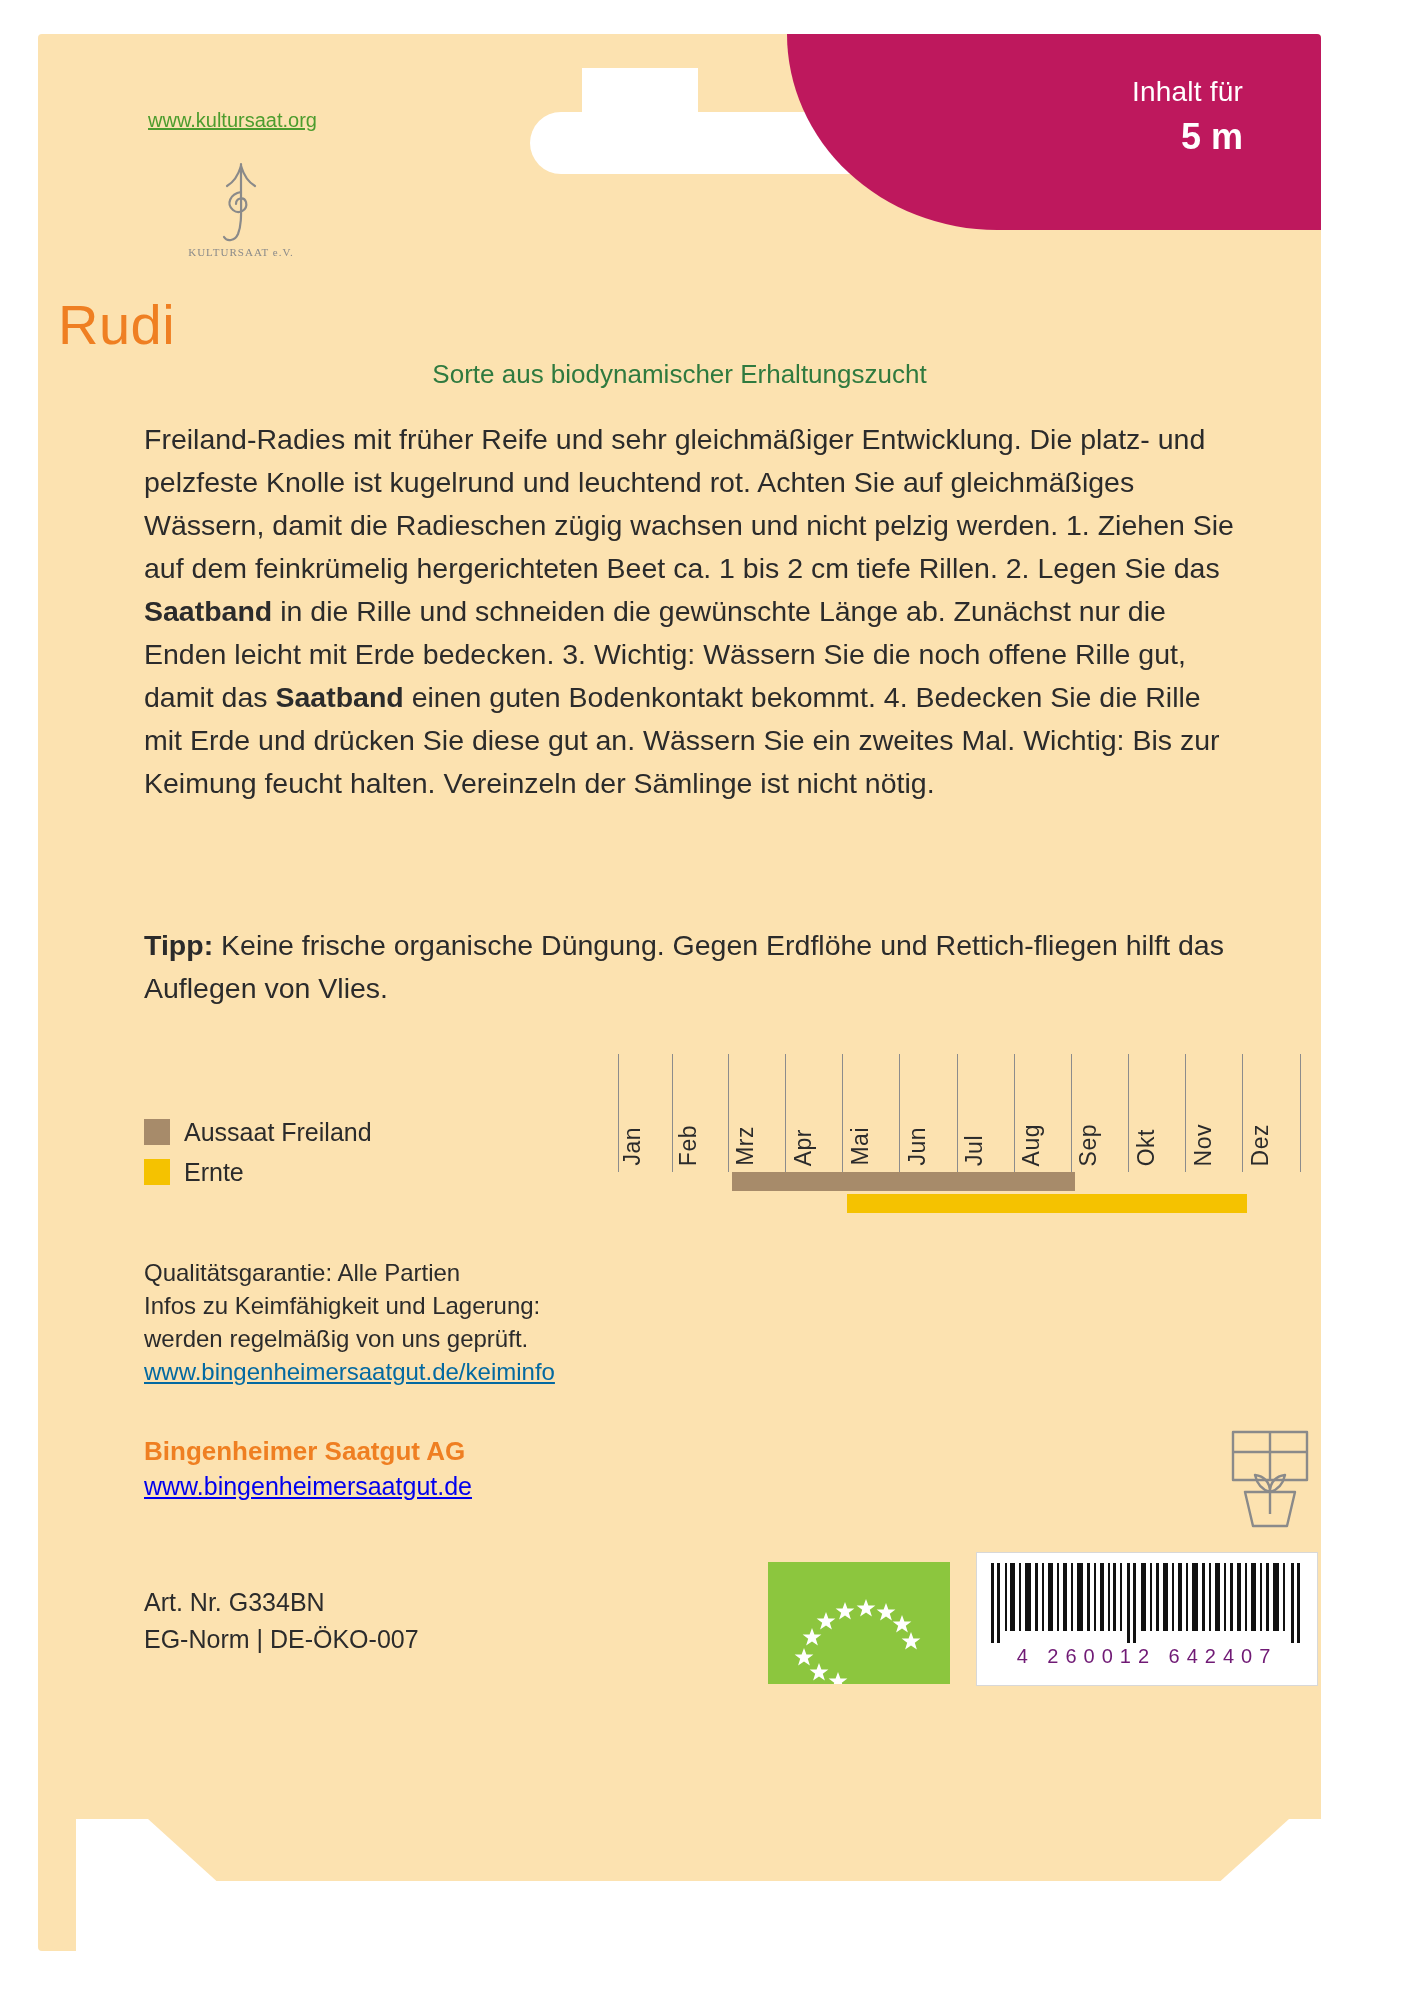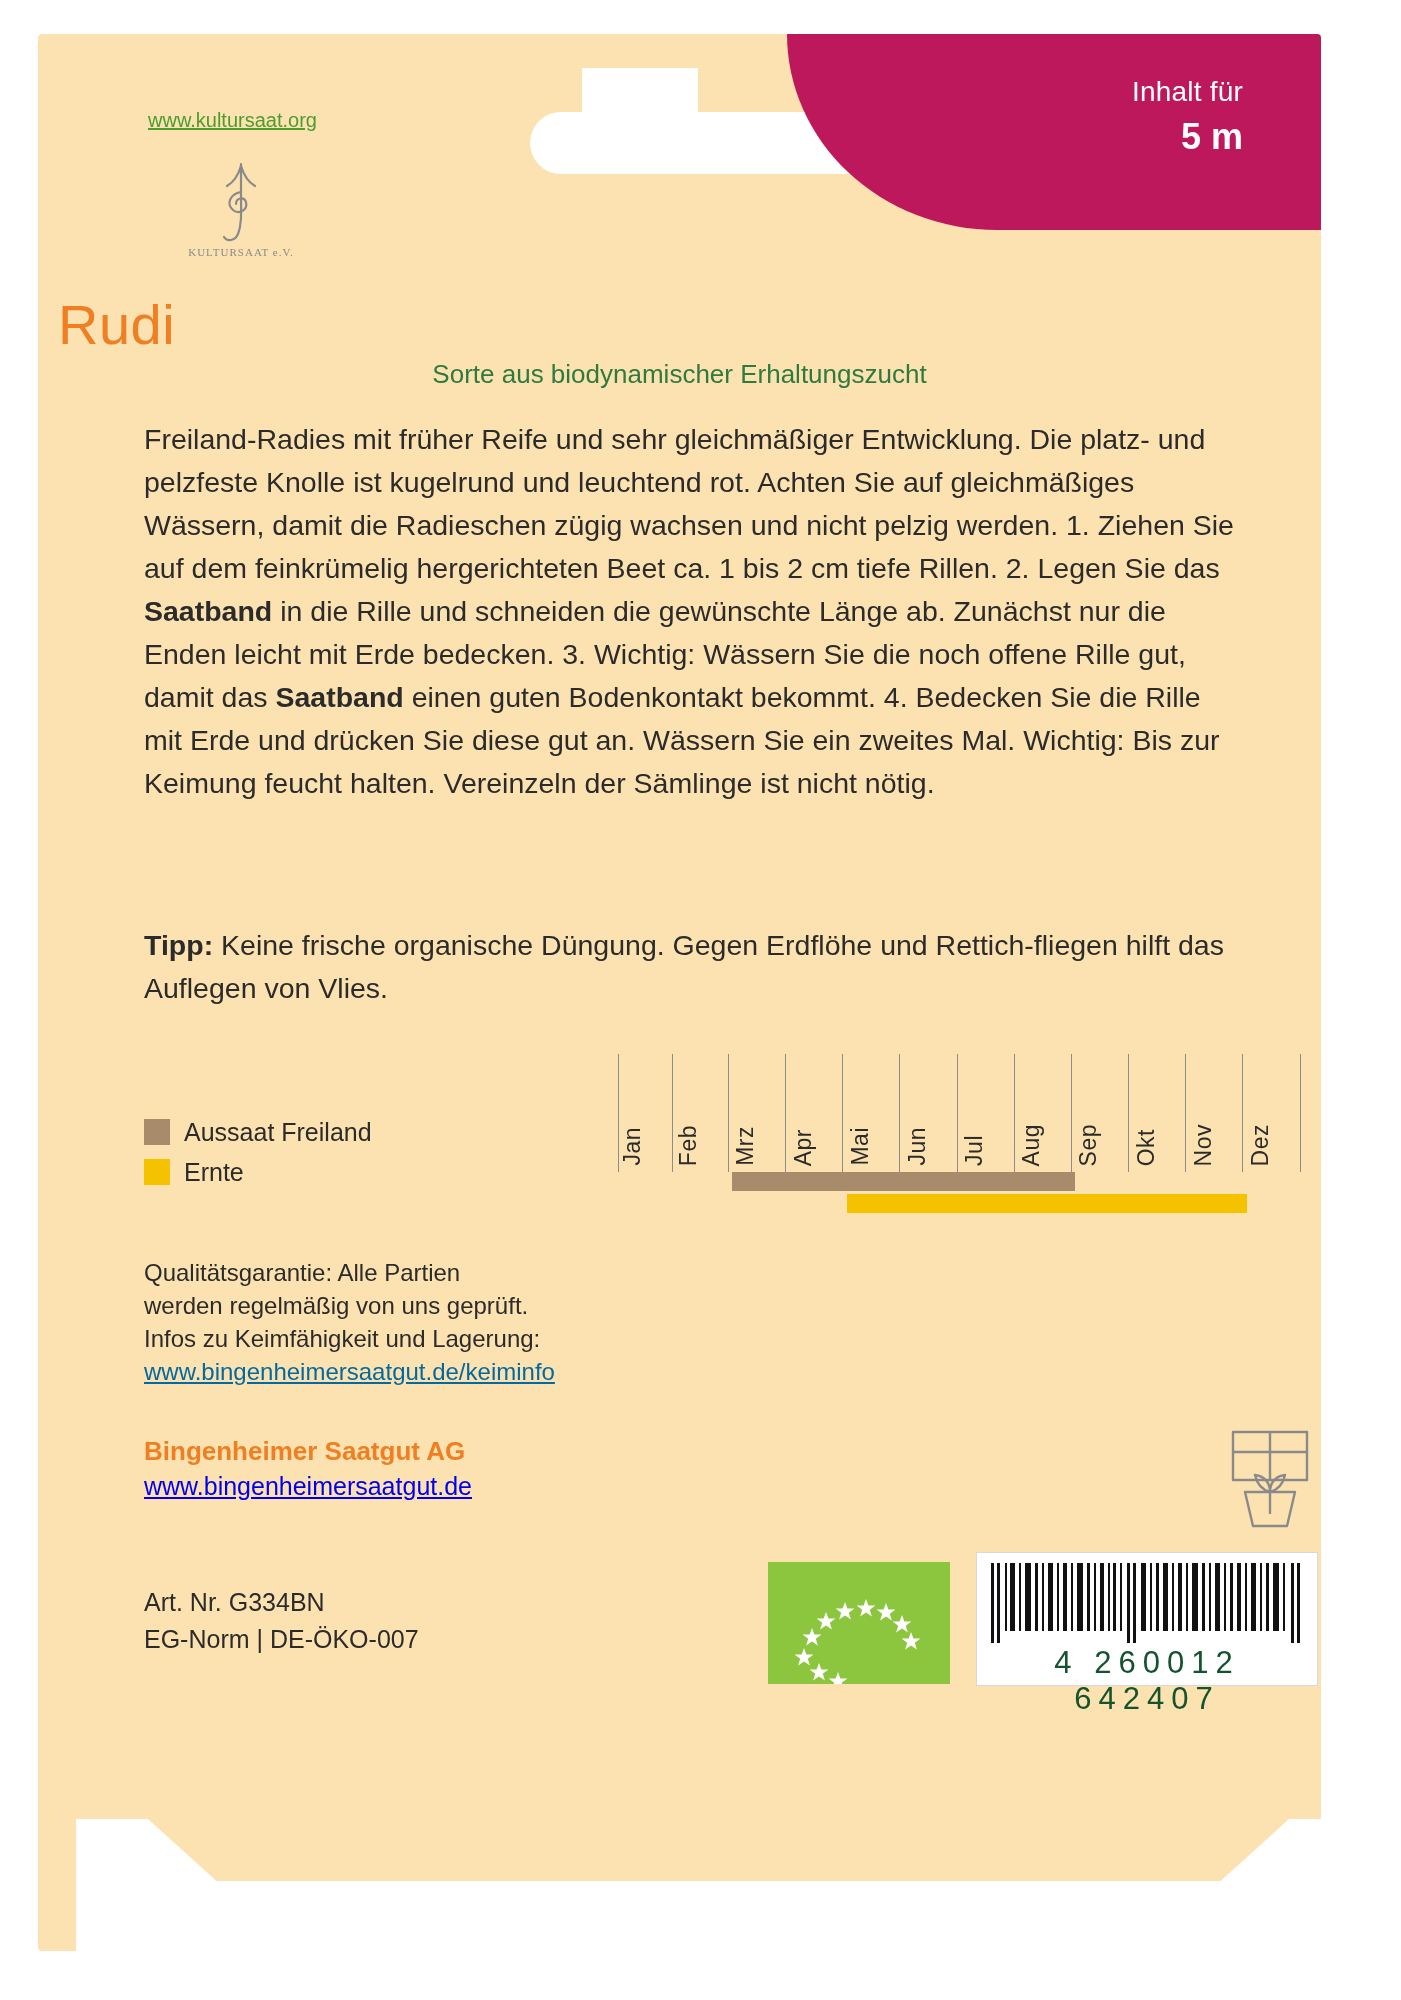--- a/index.html
+++ b/index.html
@@ -266,23 +266,23 @@
     top: 10px;
     width: 312px;
     height: 80px;
   }
   #barcode-number {
     position: absolute;
     left: 0;
     right: 0;
     top: 92px;
     text-align: center;
-    font-size: 31px;
+    font-size: 20px;
     letter-spacing: 7px;
-    color: #14532d;
+    color: #701a75;
     font-family: "Liberation Sans", sans-serif;
   }
 
   
   #article {
     position: absolute;
     left: 106px;
     top: 1550px;
     font-size: 25px;
     line-height: 37px;
@@ -394,22 +394,22 @@
         <div class="month-col" style="left: 628.833px;">
           <span class="month-label">Dez</span>
         </div>
         <div class="bar sow" style="left: 114.333px; width: 343px; background: rgb(167, 139, 106);"></div>
         <div class="bar harvest" style="left: 228.667px; width: 400.167px; background: rgb(245, 194, 0);"></div>
       </div>
   </div>
 
   <div id="quality">
     <div>Qualitätsgarantie: Alle Partien</div>
+    <div>Infos zu Keimfähigkeit und Lagerung:</div>
     <div>werden regelmäßig von uns geprüft.</div>
-    <div>Infos zu Keimfähigkeit und Lagerung:</div>
     <a href="#">www.bingenheimersaatgut.de/keiminfo</a>
   </div>
 
   <div id="company">
     <div class="company-name">Bingenheimer Saatgut AG</div>
     <a class="company-url" href="#">www.bingenheimersaatgut.de</a>
   </div>
 
   <div id="pot-icon">
     <svg viewBox="0 0 110 110" width="110" height="110" aria-hidden="true">

